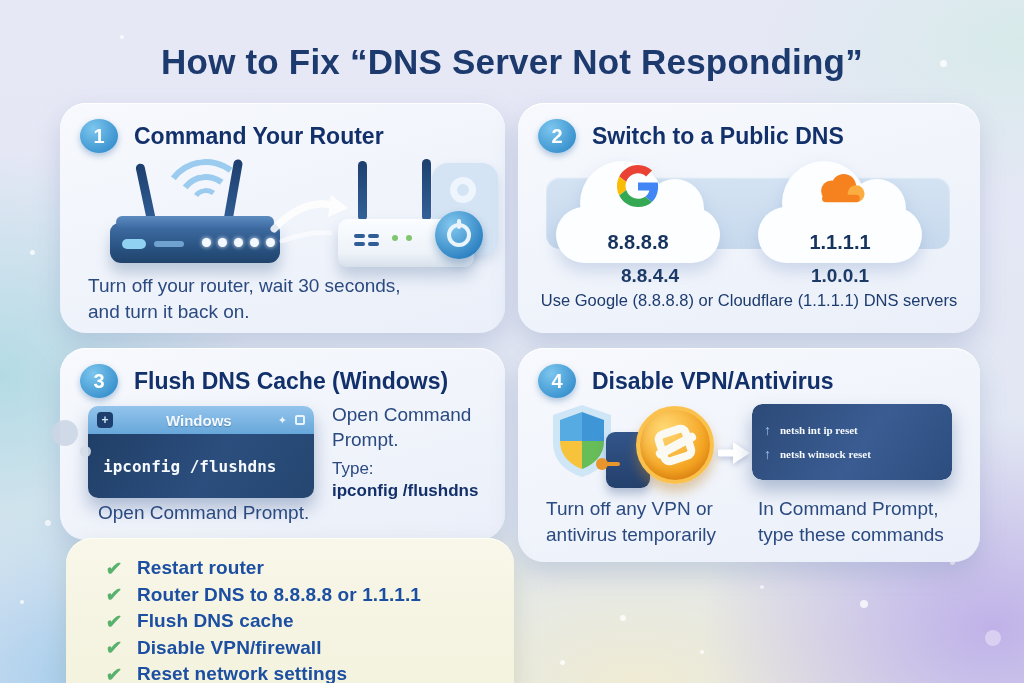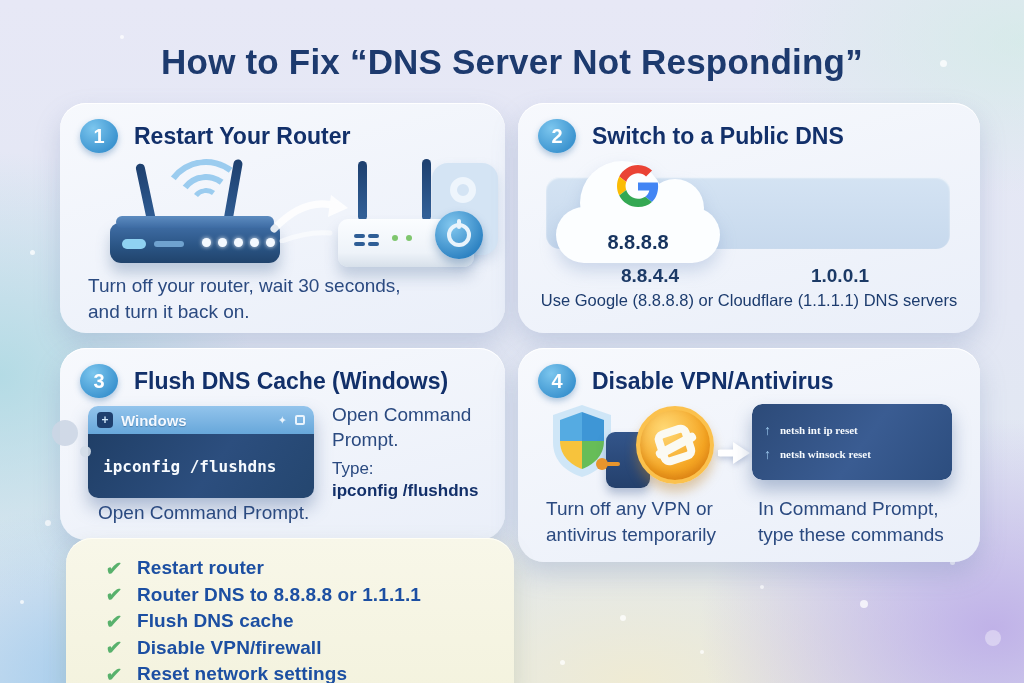--- a/index.html
+++ b/index.html
@@ -81,21 +81,21 @@
   .sec-ip{position:absolute;top:162px;width:164px;text-align:center;font-size:19px;font-weight:bold;color:#1c3a66;}
   .sec-g{left:50px;} .sec-c{left:240px;}
   .cap2{position:absolute;left:0;top:188px;width:100%;text-align:center;font-size:16.5px;color:#1d3c6e;}
   
   .term{position:absolute;border-radius:10px;overflow:hidden;
     box-shadow:0 10px 18px rgba(70,100,150,.4);}
   .term3{left:28px;top:58px;width:226px;height:92px;}
   .tbar{height:28px;background:linear-gradient(180deg,#93c4ec,#67a7da);display:flex;align-items:center;padding:0 9px;gap:8px;}
   .win-ico{width:16px;height:16px;border-radius:4px;background:#1e3f6e;color:#cfe6f8;font-size:12px;font-weight:bold;
     display:flex;align-items:center;justify-content:center;line-height:1;}
-  .tbar-title{color:#f4f9ff;font-size:15px;font-weight:bold;text-shadow:0 1px 1px rgba(30,70,110,.4);}
+  .tbar-title{color:#f4f9ff;font-size:15px;font-weight:bold;text-shadow:0 1px 1px rgba(30,70,110,.4);margin-left:45px;}
   .tbar-sp{margin-left:auto;color:#eaf4fd;font-size:11px;}
   .tbar-box{width:10px;height:10px;border:2px solid #eaf4fd;border-radius:2px;}
   .tbody{height:calc(100% - 28px);background:linear-gradient(125deg,#203f67 0%,#2c4e7e 55%,#24466f 100%);
     display:flex;flex-direction:column;justify-content:center;padding:0 15px;gap:7px;}
   .cmd{color:#f6fafe;font-family:"DejaVu Sans Mono",monospace;font-weight:bold;font-size:16px;white-space:nowrap;}
   .side3{position:absolute;left:272px;top:54px;width:158px;}
   .side3 .t1{font-size:19px;line-height:25px;color:#2b4a80;}
   .side3 .t2{font-size:17px;color:#2b4a80;margin-top:7px;}
   .side3 .t3{font-size:17px;font-weight:bold;color:#13306a;margin-top:2px;}
   .cap3{position:absolute;left:38px;top:152px;}
@@ -151,21 +151,21 @@
     <i style="left:760px;top:585px;width:4px;height:4px;"></i>
     <i style="left:560px;top:660px;width:5px;height:5px;"></i>
     <i style="left:120px;top:35px;width:4px;height:4px;"></i>
   </div>
 
   <div class="title">How to Fix “DNS Server Not Responding”</div>
 
   <div class="card card1">
     <div class="step-head">
       <div class="step-num">1</div>
-      <div class="step-title">Restart Your Router</div>
+      <div class="step-title">Command Your Router</div>
     </div>
     <div class="ill1">
       <div>
         <div class="arc a1"></div>
           <div class="arc a2"></div>
           <div class="arc a3"></div>
       </div>
       <div>
         <div class="ant rl-a1"></div>
           <div class="ant rl-a2"></div>
@@ -216,20 +216,32 @@
         <div class="bump2"></div>
         <div class="cloud-body"></div>
       <svg class="cloud-logo" width="42" height="42" viewBox="0 0 48 48">
         <path fill="#EA4335" d="M24 9.5c3.54 0 6.71 1.22 9.21 3.6l6.85-6.85C35.9 2.38 30.47 0 24 0 14.62 0 6.51 5.38 2.56 13.22l7.98 6.19C12.43 13.72 17.74 9.5 24 9.5z"></path>
         <path fill="#4285F4" d="M46.98 24.55c0-1.57-.15-3.09-.38-4.55H24v9.02h12.94c-.58 2.96-2.26 5.48-4.78 7.18l7.73 6c4.51-4.18 7.09-10.36 7.09-17.65z"></path>
         <path fill="#FBBC05" d="M10.53 28.59c-.48-1.45-.76-2.99-.76-4.59s.27-3.14.76-4.59l-7.98-6.19C.92 16.46 0 20.12 0 24c0 3.88.92 7.54 2.56 10.78l7.97-6.19z"></path>
         <path fill="#34A853" d="M24 48c6.48 0 11.93-2.13 15.89-5.81l-7.73-6c-2.15 1.45-4.92 2.3-8.16 2.3-6.26 0-11.57-4.22-13.47-9.91l-7.98 6.19C6.51 42.62 14.62 48 24 48z"></path>
       </svg>
       <div class="cloud-ip">8.8.8.8</div>
     </div>
+    <div class="cloud-wrap cw-c">
+      <div class="bump1"></div>
+        <div class="bump2"></div>
+        <div class="cloud-body"></div>
+      <svg class="cloud-logo" style="top:12px;" width="58" height="34" viewBox="0 0 60 36">
+        <circle cx="34" cy="14" r="13" fill="#f6821f"></circle>
+        <circle cx="21" cy="19" r="11" fill="#f6821f"></circle>
+        <circle cx="47" cy="22" r="9" fill="#fbad41"></circle>
+        <rect x="11" y="23" width="40" height="8" rx="4" fill="#f6821f"></rect>
+      </svg>
+      <div class="cloud-ip">1.1.1.1</div>
+    </div>
     <div class="sec-ip sec-g">8.8.4.4</div>
     <div class="sec-ip sec-c">1.0.0.1</div>
     <div class="cap2">Use Google (8.8.8.8) or Cloudflare (1.1.1.1) DNS servers</div>
   </div>
 
   <div class="card card3">
     <div class="step-head">
       <div class="step-num">3</div>
       <div class="step-title">Flush DNS Cache (Windows)</div>
     </div>

